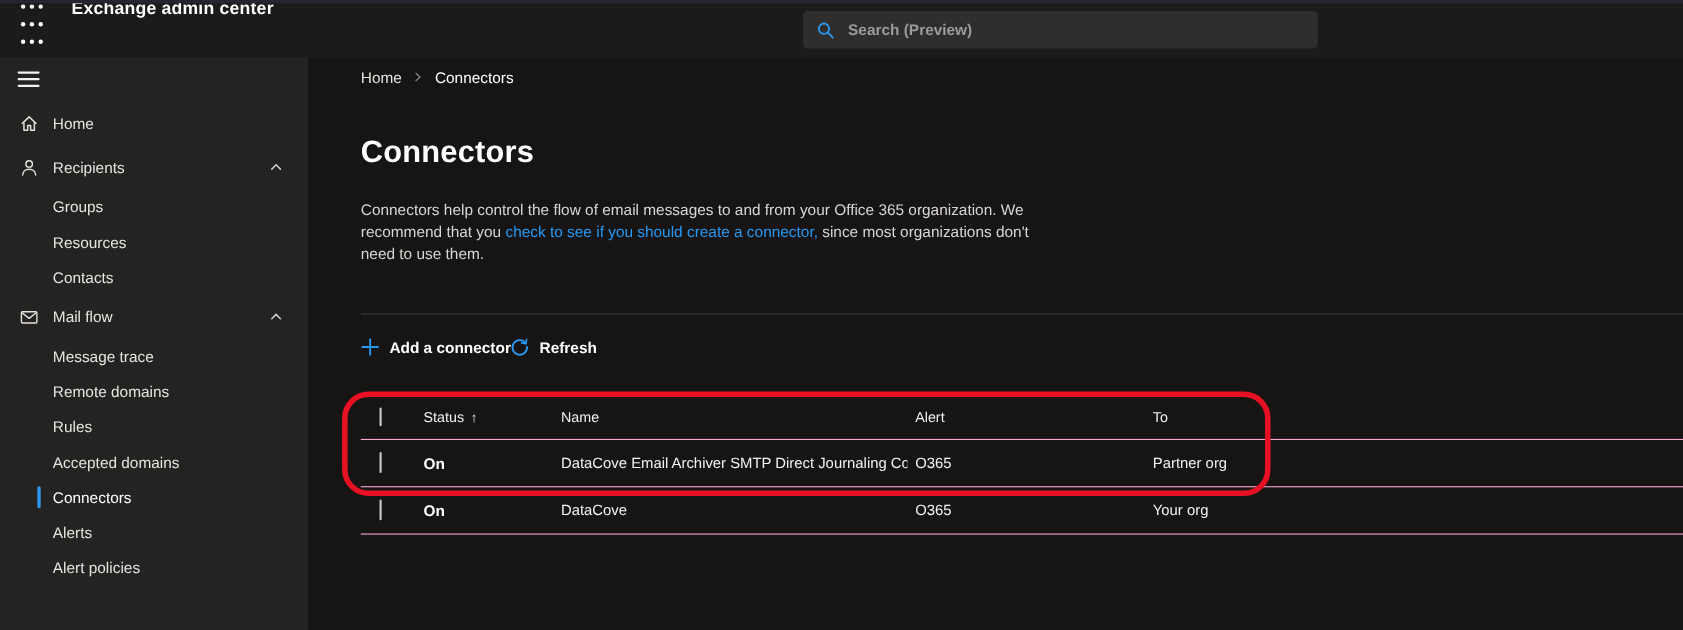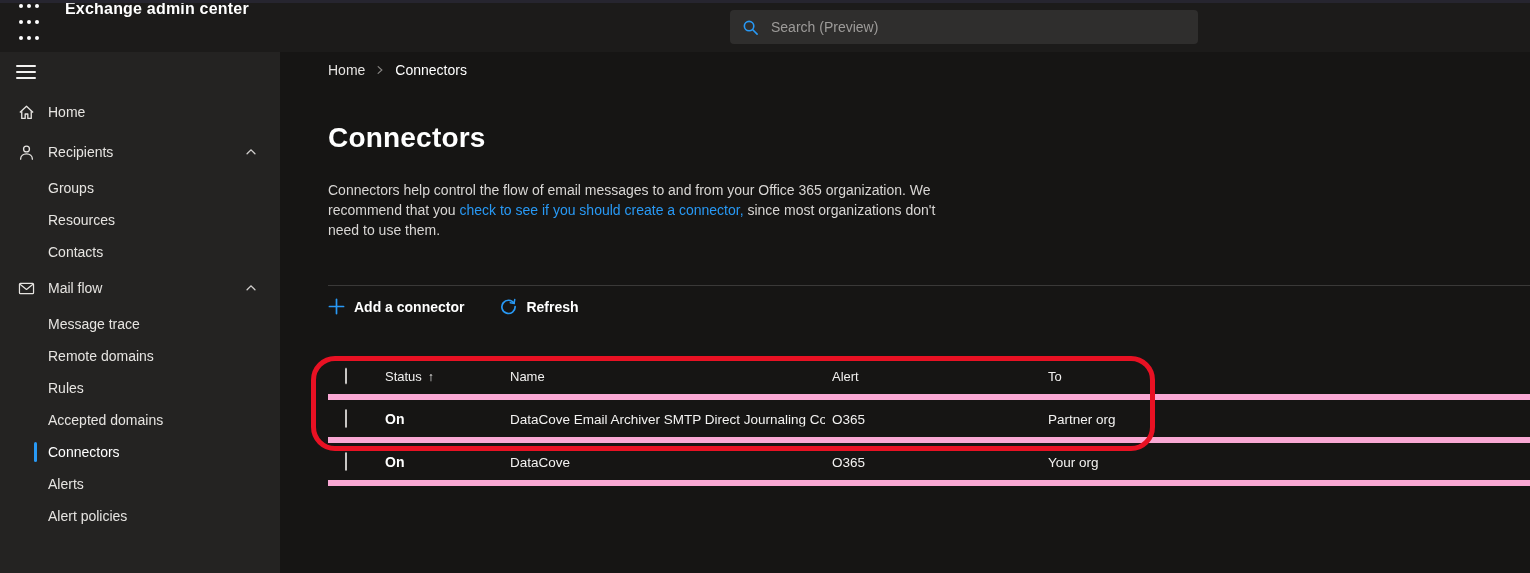--- a/index.html
+++ b/index.html
@@ -22,21 +22,21 @@
   }
   .waffle i { width:4px; height:4px; background:#ffffff; border-radius:50%; }
   .app-title { margin-left:22px; font-size:16px; font-weight:700; color:#ffffff; letter-spacing:.2px; }
   .searchbox {
     position:absolute; left:730px; top:10px; width:468px; height:34px;
     background:#2f2e2d; border-radius:4px; display:flex; align-items:center; padding:0 12px;
   }
   .searchbox svg { flex:0 0 auto; margin-right:12px; }
   .searchbox input {
     flex:1; background:transparent; border:none; outline:none;
-    color:#e5e5e5; font-size:14px; font-family:inherit;
+    color:#e5e5e5; font-size:14px; font-family:inherit;font-weight:bold;
   }
   .searchbox input::placeholder { color:#9d9b99; }
 
   
   .sidebar {
     position:absolute; top:52px; left:0; width:280px; bottom:0;
     background:#242322; z-index:10; overflow:hidden;
   }
   .burger-row { height:40px; padding:13px 0 0 16px; }
   .burger i { display:block; width:20px; height:2px; background:#f3f2f1; margin-bottom:4px; border-radius:1px; }
@@ -62,26 +62,26 @@
   .crumb-sep { margin:0 9px; color:#8a8886; display:flex; }
   .page-title { position:absolute; left:48px; top:70px; font-size:28px; font-weight:700; color:#ffffff; letter-spacing:.2px; }
   .page-desc {
     position:absolute; left:48px; top:128px; width:618px;
     font-size:14px; line-height:20px; color:#d8d6d4;
   }
   .page-desc .link { color:var(--accent,#2899f5); }
   .divider { position:absolute; left:48px; right:0; height:1px; background:#3a3938; }
   .divider.toolbar-top { top:233px; }
 
-  .toolbar { position:absolute; left:48px; top:246px; height:26px; display:flex; align-items:flex-start; gap:36px; }
+  .toolbar { position:absolute; left:48px; top:246px; height:26px; display:flex; align-items:flex-end; }
   .tool-btn { display:flex; align-items:center; gap:9px; font-size:14px; font-weight:700; color:#ffffff; }
   .tool-btn svg { display:block; }
 
   
-  .trow { position:absolute; left:48px; right:0; border-bottom:6px solid #f9a8d4; }
+  .trow { position:absolute; left:48px; right:0; border-bottom:1px solid #f9a8d4; }
   .trow.head { top:306px; height:42px; }
   .trow.r0 { top:348px; height:43px; }
   .trow.r1 { top:391px; height:43px; }
   .cell { position:absolute; top:50%; transform:translateY(-50%); white-space:nowrap; }
   .cell.c-check { left:17px; }
   .cell.c-status { left:57px; }
   .cell.c-name { left:182px; max-width:315px; overflow:hidden; }
   .cell.c-from { left:504px; }
   .cell.c-to { left:720px; }
   .trow.head .cell { font-size:13px; color:#f1f0ef; }

